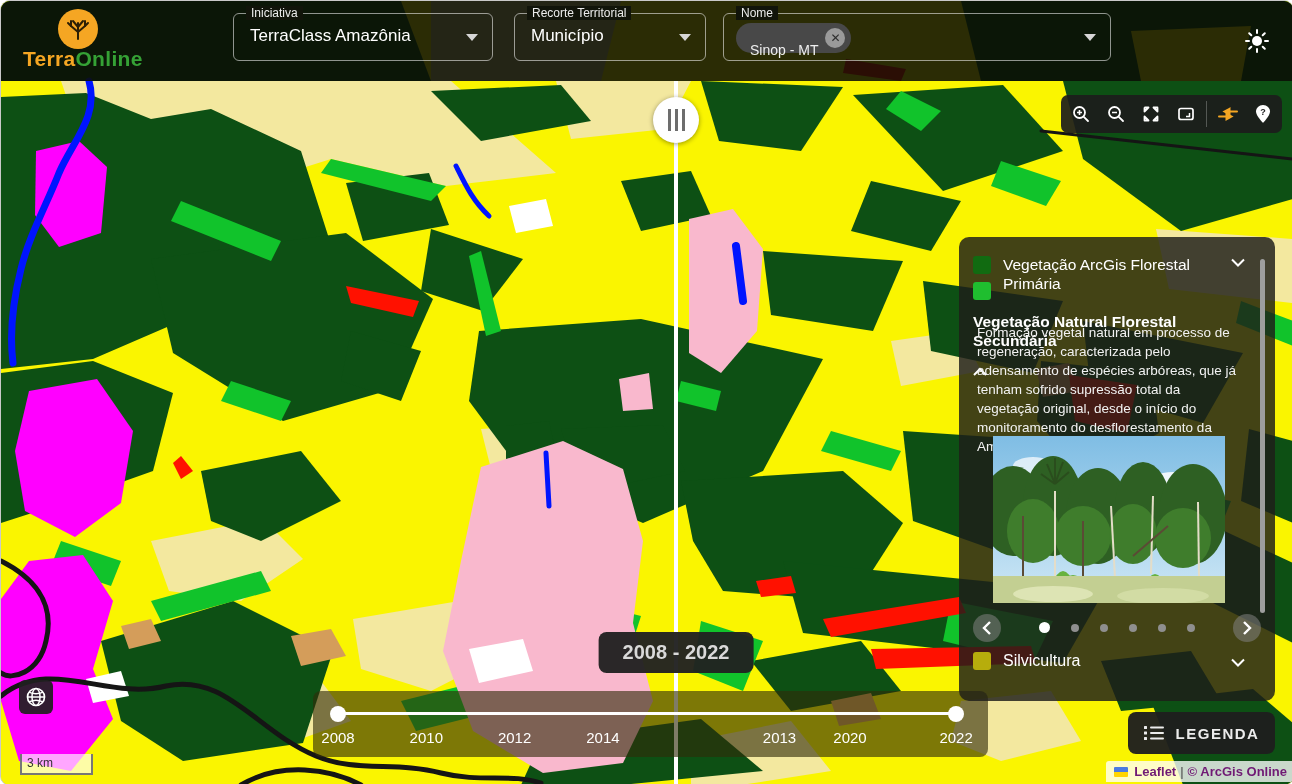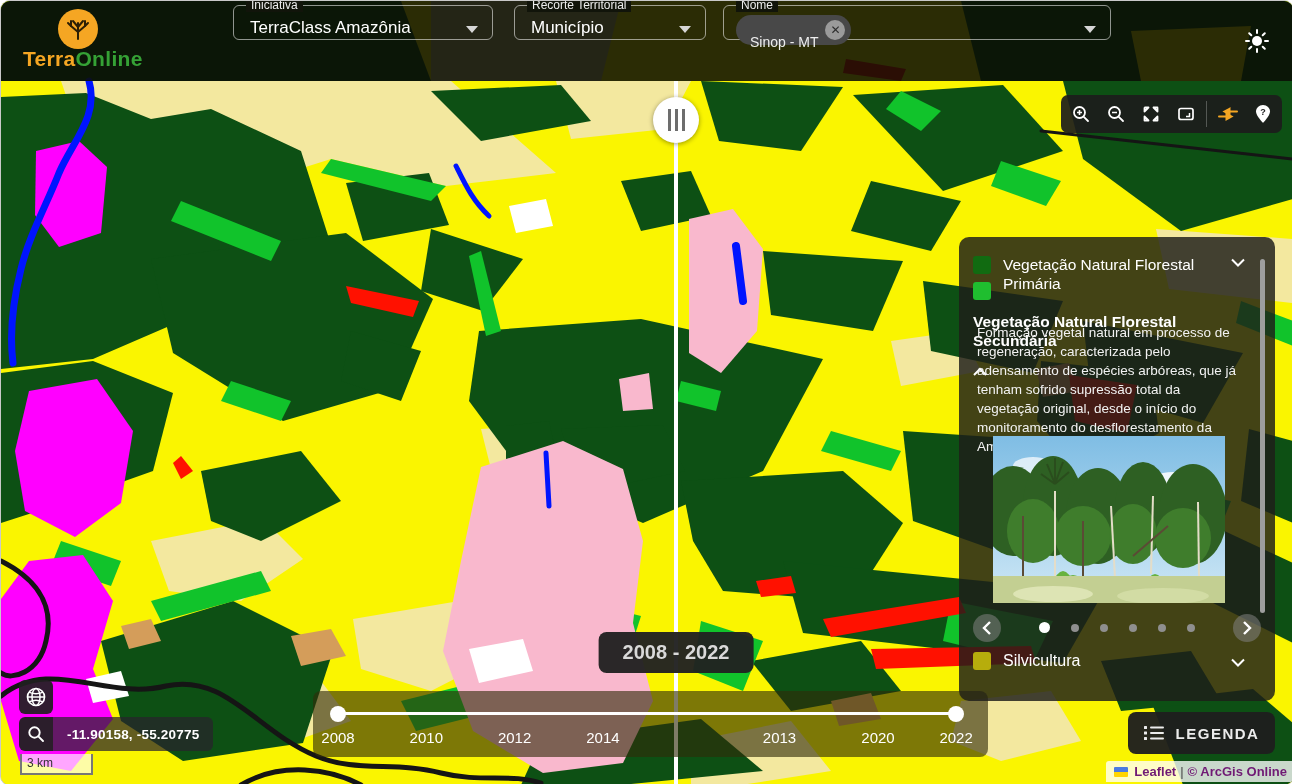--- a/index.html
+++ b/index.html
@@ -13,21 +13,21 @@
   .divider-line{position:absolute;left:673px;top:80px;width:4px;height:704px;background:#fff;z-index:5;}
   .divider-handle{position:absolute;left:652px;top:96px;width:46px;height:46px;border-radius:50%;background:#fff;z-index:26;
     box-shadow:0 1px 5px rgba(0,0,0,.4);display:flex;align-items:center;justify-content:center;gap:4px;cursor:col-resize;}
   .divider-handle i{display:block;width:3px;height:22px;background:#6d6d6d;}
 
   
   .header{position:absolute;left:0;top:0;right:0;height:80px;background:rgba(12,14,6,.87);z-index:40;}
   .brand{position:absolute;left:22px;top:6px;width:110px;text-align:center;}
   .brand .logo{width:40px;height:40px;border-radius:50%;background:#F5A623;margin:2px auto 0;display:flex;align-items:center;justify-content:center;}
   .brand .name{font-size:21px;font-weight:bold;letter-spacing:.3px;line-height:20px;}
-  .fld{position:absolute;top:4px;height:35px;border:1px solid rgba(255,255,255,.55);border-radius:6px;color:#fff;box-sizing:border-box;cursor:pointer;}
+  .fld{position:absolute;top:12px;height:48px;border:1px solid rgba(255,255,255,.55);border-radius:6px;color:#fff;box-sizing:border-box;cursor:pointer;}
   .fld .lbl{position:absolute;top:-8px;left:12px;font-size:12px;color:#ececec;background:#11140a;padding:0 5px;line-height:14px;}
   .fld .val{position:absolute;left:16px;top:12px;font-size:17px;color:#fff;white-space:nowrap;}
   .caret{position:absolute;right:14px;top:20px;width:0;height:0;border-left:6px solid transparent;border-right:6px solid transparent;border-top:7px solid #d6d6d6;}
   .chip{position:absolute;left:12px;top:9px;background:#484848;border-radius:16px;height:30px;display:flex;align-items:center;padding:0 6px 0 14px;gap:7px;}
   .chip .txt{font-size:14px;color:#eee;margin-top:24px;}
   .chip .x{width:20px;height:20px;border-radius:50%;background:#9a9a9a;color:#2c2c2c;font-size:12px;font-weight:bold;display:flex;align-items:center;justify-content:center;cursor:pointer;}
   .sunbtn{position:absolute;right:20px;top:24px;width:32px;height:32px;display:flex;align-items:center;justify-content:center;cursor:pointer;}
 
   
   .mapctl{position:absolute;left:1060px;top:94px;height:38px;background:rgba(28,28,28,.92);border-radius:7px;z-index:30;display:flex;align-items:center;padding:0 2px;}
@@ -320,21 +320,21 @@
       <svg width="18" height="20" viewBox="0 0 18 20">
         <path d="M9,1 C13,1 16,4 16,7.6 C16,12 9,19 9,19 C9,19 2,12 2,7.6 C2,4 5,1 9,1 Z" fill="#fff"></path>
         <text x="9" y="11" font-size="9" font-weight="bold" fill="#222" text-anchor="middle">?</text>
       </svg>
     </div>
   </div>
 
   <div class="panel">
     <div class="lrow" style="top:18px;">
       <span class="sw" style="background: rgb(17, 107, 17);"></span>
-      <span class="lt">Vegetação Natural Florestal Primária</span>
+      <span class="lt">Vegetação ArcGis Florestal Primária</span>
       <svg class="chev" width="14" height="9" viewBox="0 0 14 9">
         <polyline points="1,1.5 7,7.5 13,1.5" fill="none" stroke="#fff" stroke-width="2"></polyline>
       </svg>
     </div>
     <div class="lrow" style="top:44px;flex-direction:column;">
       <span class="sw" style="background: rgb(31, 190, 47);"></span>
       <span class="lt" style="font-weight:bold;">Vegetação Natural Florestal Secundária</span>
       <svg class="chev" width="14" height="9" viewBox="0 0 14 9">
         <polyline points="1,7.5 7,1.5 13,7.5" fill="none" stroke="#fff" stroke-width="2"></polyline>
       </svg>
@@ -430,41 +430,32 @@
     <div class="track"></div>
     <div class="thandle" style="left:17px;"></div>
     <div class="thandle" style="left:635px;"></div>
     <div>
         <span class="tick" style="left: 25px;">2008</span>
         <span class="tick" style="left: 113.3px;">2010</span>
         <span class="tick" style="left: 201.6px;">2012</span>
         <span class="tick" style="left: 289.9px;">2014</span>
         <span class="tick" style="left: 378.2px;"></span>
         <span class="tick" style="left: 466.5px;">2013</span>
-        <span class="tick" style="left: 565px;">2020</span>
+        <span class="tick" style="left: 537px;">2020</span>
         <span class="tick" style="left: 643.1px;">2022</span>
       </div>
   </div>
 
   <div class="globebtn">
     <svg width="22" height="22" viewBox="0 0 22 22">
       <circle cx="11" cy="11" r="8.5" fill="none" stroke="#fff" stroke-width="1.7"></circle>
       <ellipse cx="11" cy="11" rx="4" ry="8.5" fill="none" stroke="#fff" stroke-width="1.5"></ellipse>
       <line x1="2.5" y1="11" x2="19.5" y2="11" stroke="#fff" stroke-width="1.5"></line>
       <path d="M4,6.2 C8,8 14,8 18,6.2 M4,15.8 C8,14 14,14 18,15.8" fill="none" stroke="#fff" stroke-width="1.3"></path>
     </svg>
-  </div>
-  <div class="searchwrap">
-    <div class="searchbtn">
-      <svg width="18" height="18" viewBox="0 0 18 18">
-        <circle cx="7.5" cy="7.5" r="5.2" fill="none" stroke="#fff" stroke-width="1.9"></circle>
-        <line x1="11.6" y1="11.6" x2="16" y2="16" stroke="#fff" stroke-width="1.9" stroke-linecap="round"></line>
-      </svg>
-    </div>
-    <div class="coords">-11.90158, -55.20775</div>
   </div>
   <div class="scale">3 km</div>
 
   <div class="legendabtn">
     <svg width="20" height="16" viewBox="0 0 20 16">
       <g fill="#ececec">
         <rect x="0" y="1" width="3" height="3" rx="0.5"></rect>
           <rect x="6" y="1.5" width="14" height="2" rx="1"></rect>
         <rect x="0" y="6.5" width="3" height="3" rx="0.5"></rect>
           <rect x="6" y="7" width="14" height="2" rx="1"></rect>

